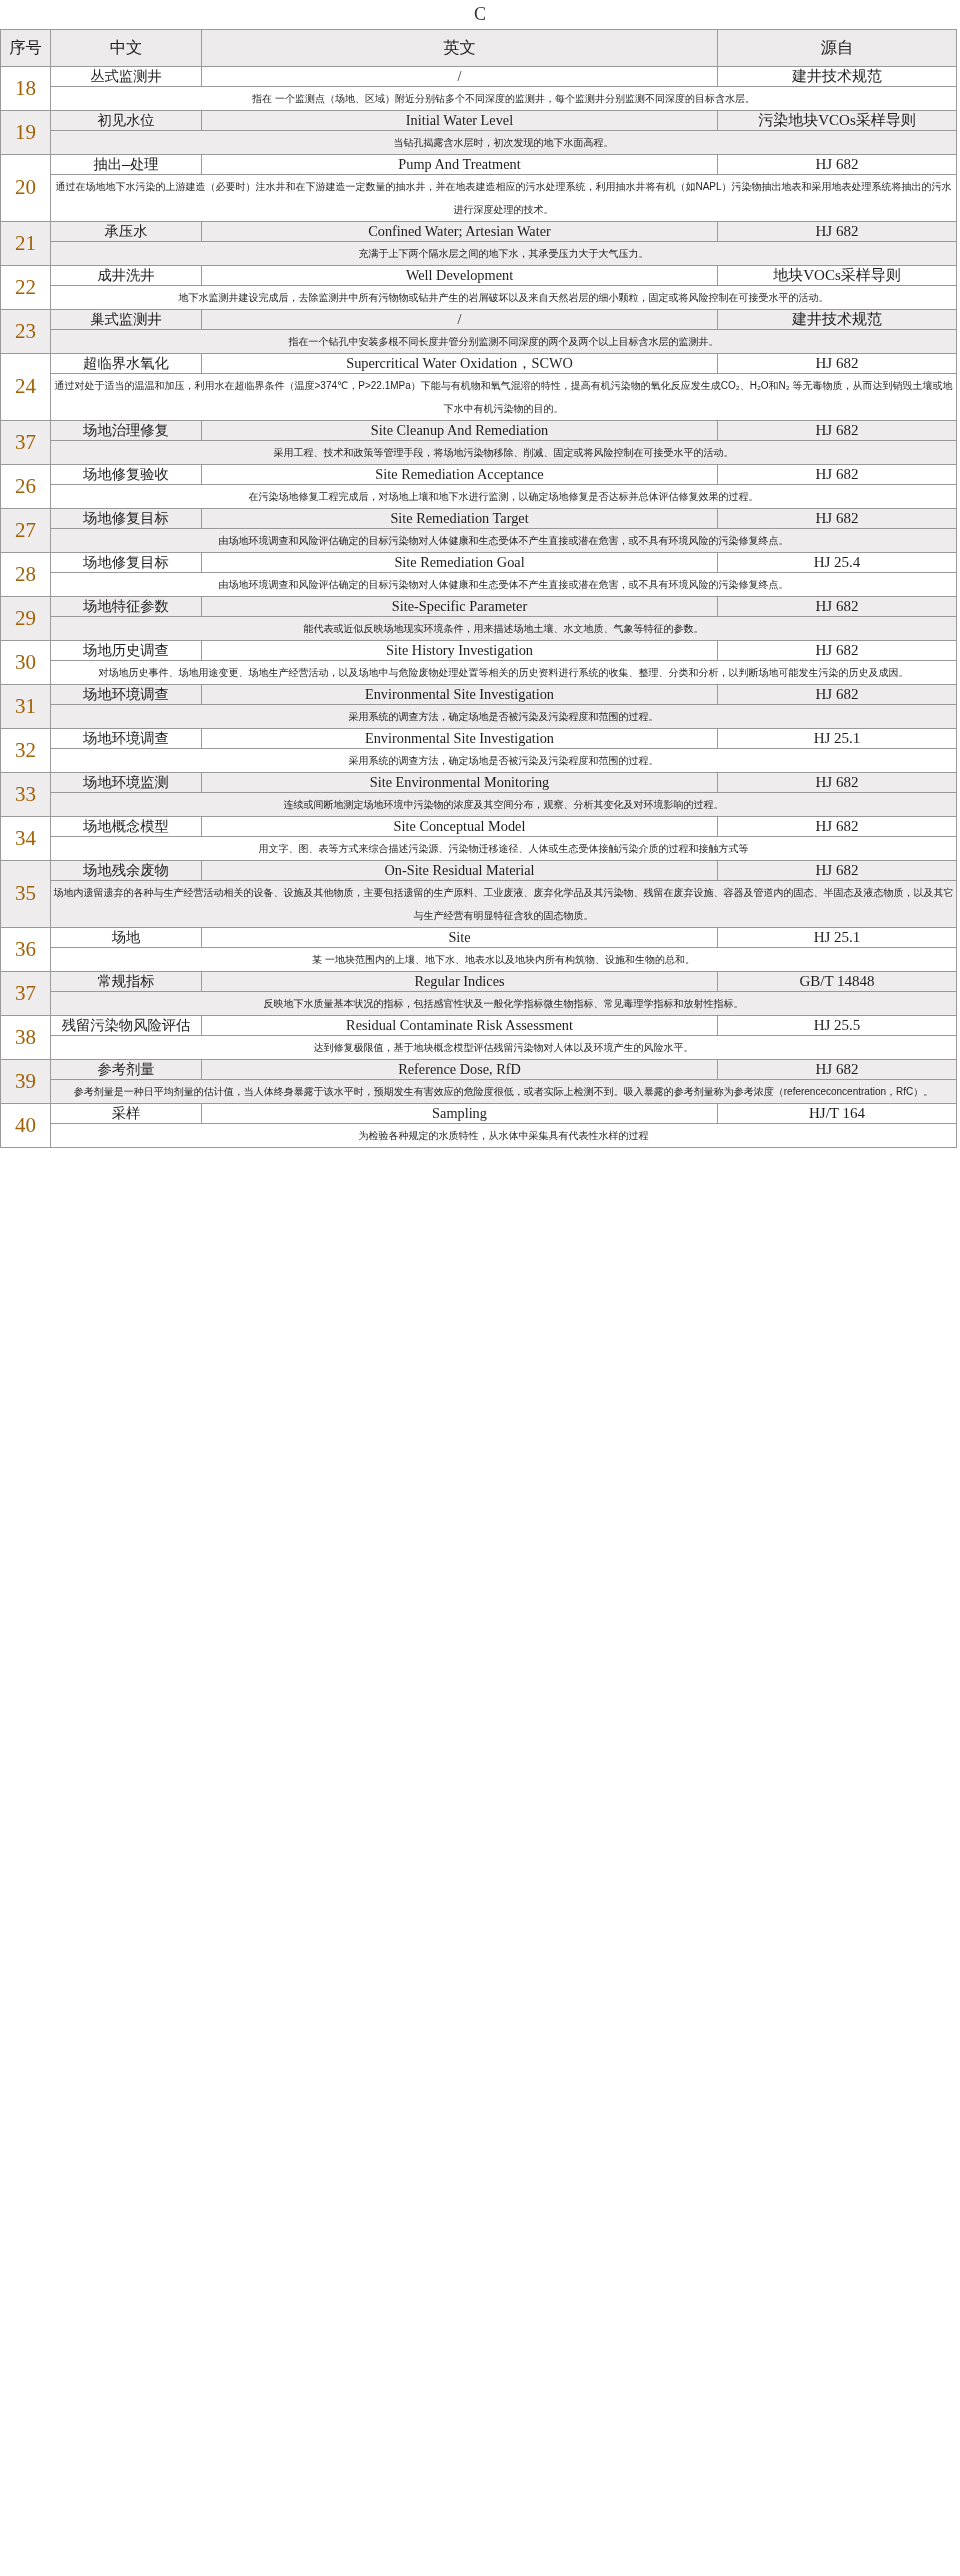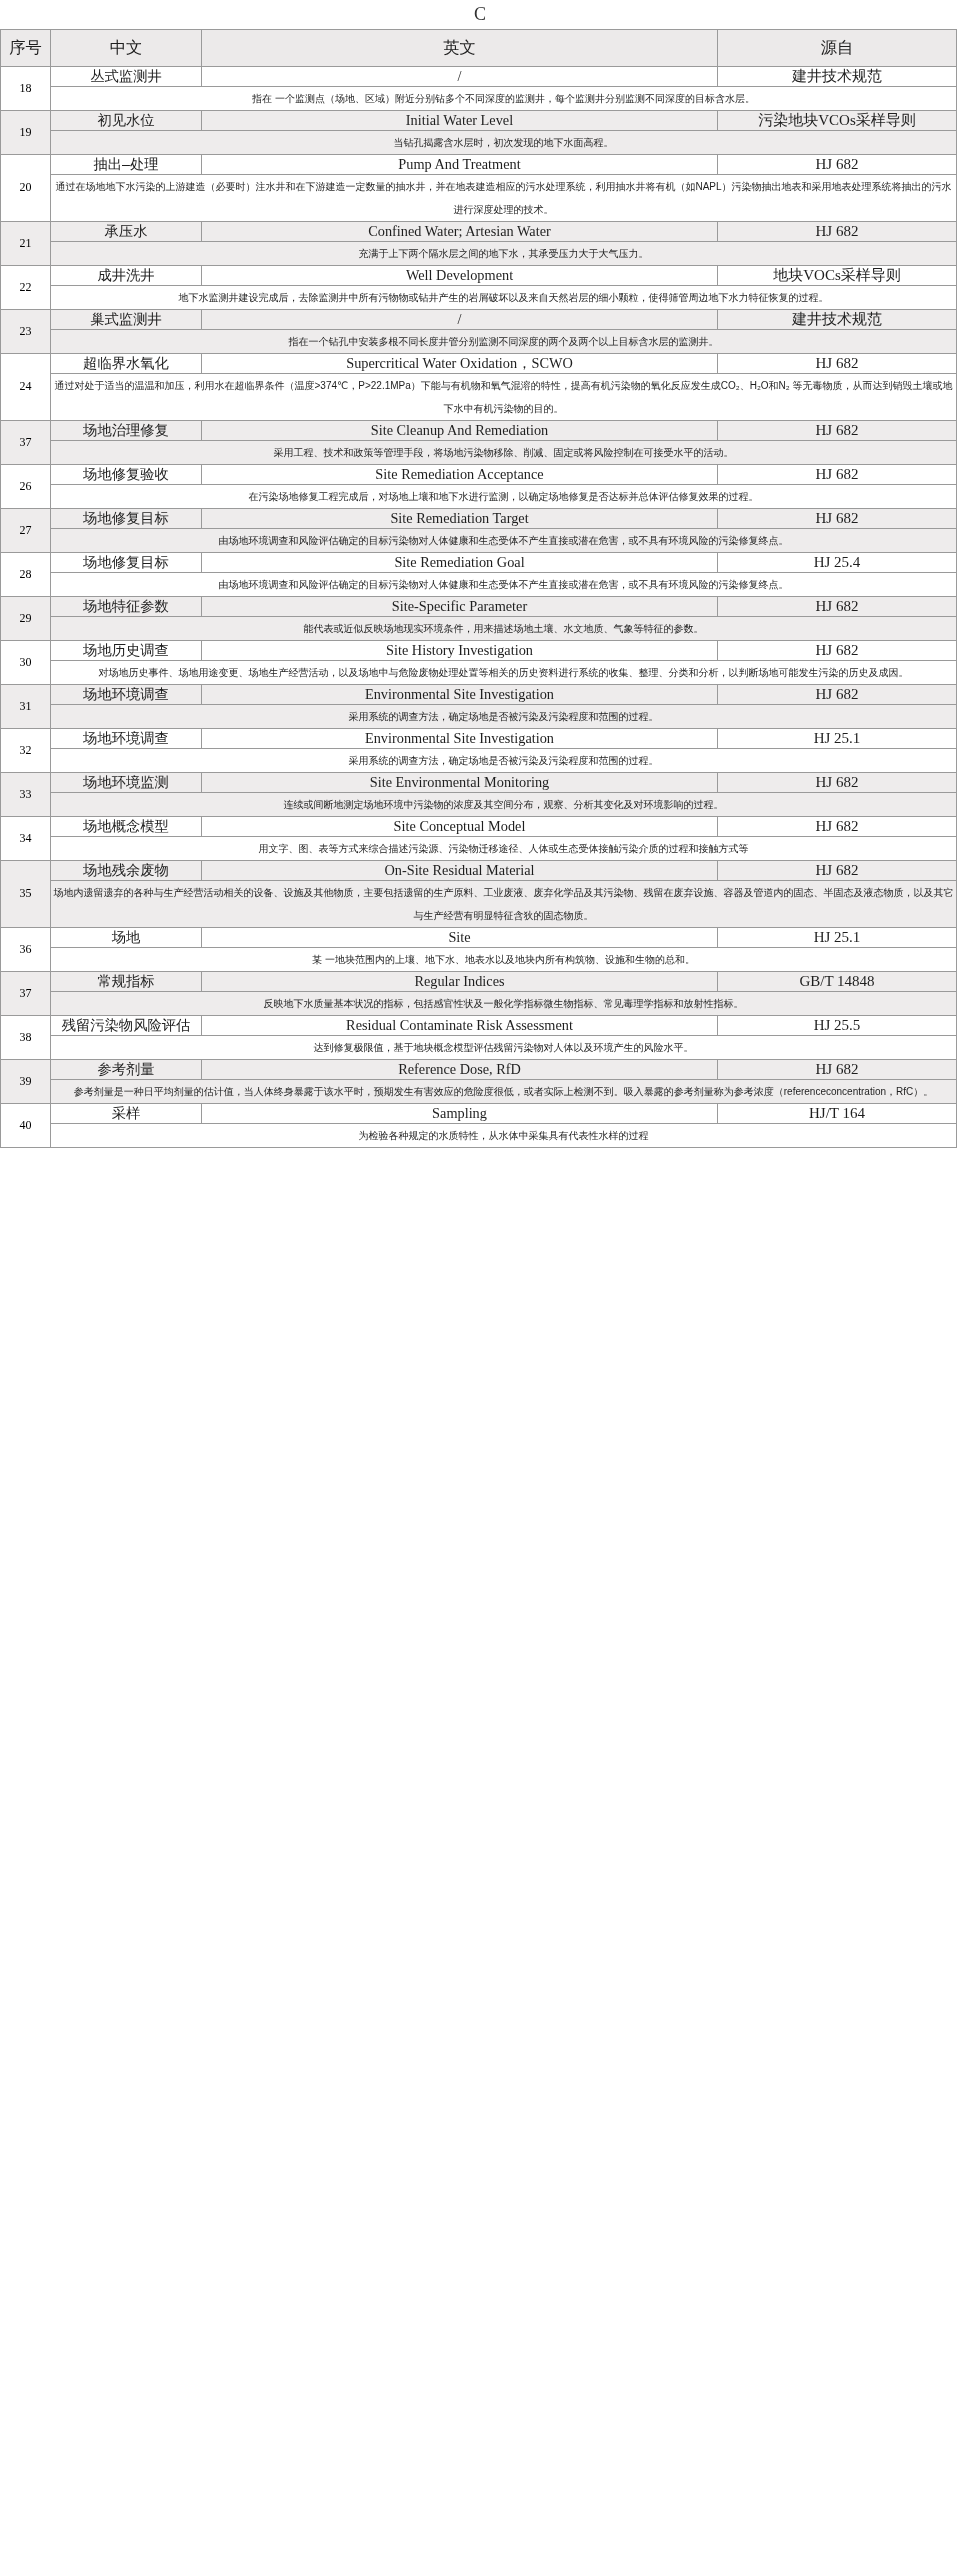--- a/index.html
+++ b/index.html
@@ -48,22 +48,22 @@
     text-align: center;
     font-size: 16.3px;
     line-height: 21px;
     font-weight: normal;
     color: #1e1e1e;
     height: 36px;
     font-family: "Liberation Serif", serif;
   }
   td.num {
     text-align: center;
-    font-size: 12px;
-    color: #000000;
+    font-size: 21px;
+    color: #a16207;
     font-family: "Liberation Serif", serif;
   }
   td.cn {
     text-align: center;
     font-size: 14.3px;
     line-height: 19px;
     color: #1e1e1e;
     padding: 4.8px 3.8px;
   }
   td.en {
@@ -176,21 +176,21 @@
         <tr class="shade">
           <td class="def" colspan="3">充满于上下两个隔水层之间的地下水，其承受压力大于大气压力。</td>
         </tr>
         <tr class="plain">
           <td class="num" rowspan="2">22</td>
           <td class="cn">成井洗井</td>
           <td class="en">Well Development</td>
           <td class="src">地块VOCs采样导则</td>
         </tr>
         <tr class="plain">
-          <td class="def" colspan="3">地下水监测井建设完成后，去除监测井中所有污物物或钻井产生的岩屑破坏以及来自天然岩层的细小颗粒，使得筛管周边地下水力特征恢复的过程。</td>
+          <td class="def" colspan="3">地下水监测井建设完成后，去除监测井中所有污物物或钻井产生的岩屑破坏以及来自天然岩层的细小颗粒，固定或将风险控制在可接受水平的活动。</td>
         </tr>
         <tr class="shade">
           <td class="num" rowspan="2">23</td>
           <td class="cn">巢式监测井</td>
           <td class="en">/</td>
           <td class="src">建井技术规范</td>
         </tr>
         <tr class="shade">
           <td class="def" colspan="3">指在一个钻孔中安装多根不同长度井管分别监测不同深度的两个及两个以上目标含水层的监测井。</td>
         </tr>

